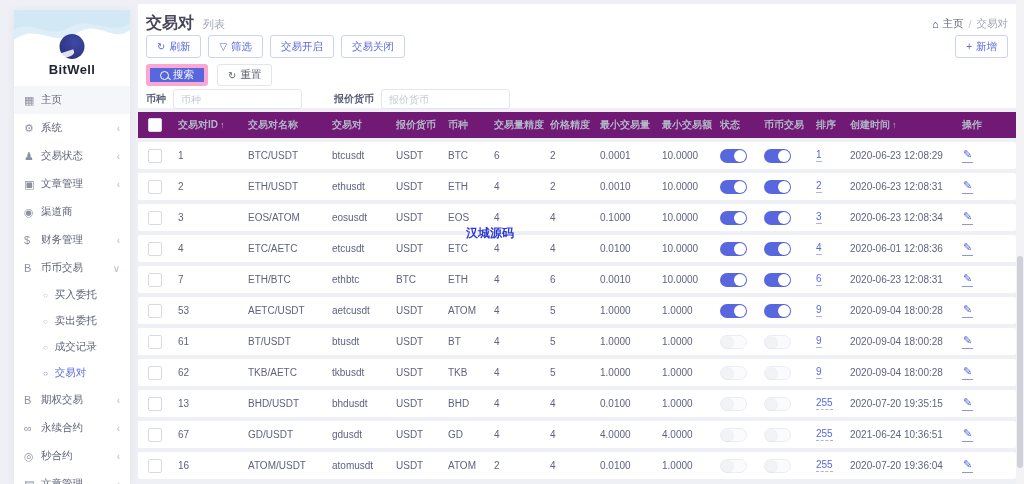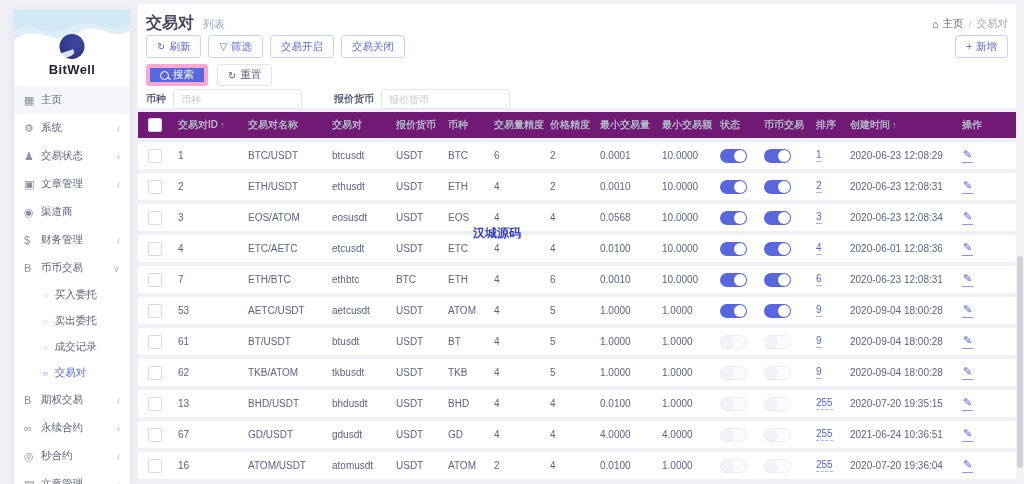--- a/index.html
+++ b/index.html
@@ -63,21 +63,21 @@
   .trow.row{height:27px;margin-bottom:4px;background:#fff;border-radius:2px;}
   .row .cell{font-size:10px;color:#5f6380;display:flex;align-items:center;white-space:nowrap;overflow:hidden;}
   .checkbox{width:12px;height:12px;border:1px solid #d7dae6;border-radius:2px;background:#fff;display:inline-block;cursor:pointer;}
   .toggle{width:27px;height:14px;border-radius:8px;position:relative;display:inline-block;cursor:pointer;box-sizing:border-box;}
   .toggle.on{background:#5867dd;}
   .toggle.on .knob{position:absolute;right:1px;top:1px;width:12px;height:12px;border-radius:50%;background:#fff;}
   .toggle.off{background:#fbfbfd;border:1px solid #ebedf3;}
   .toggle.off .knob{position:absolute;left:1px;top:1px;width:11px;height:11px;border-radius:50%;background:#f2f3f7;box-shadow:0 0 2px rgba(0,0,0,.12);}
   .sortlink{color:#5867dd;border-bottom:1px dashed #a9b1ee;padding-bottom:1px;cursor:pointer;}
   .edit{color:#5867dd;font-size:11px;border-bottom:1px solid #8a94e8;padding:0 1px 1px 1px;cursor:pointer;}
-  .watermark{position:absolute;left:466px;top:225px;color:#2b36d8;font-weight:bold;font-size:12px;z-index:40;pointer-events:none;margin-left:7px;}
+  .watermark{position:absolute;left:466px;top:225px;color:#2b36d8;font-weight:bold;font-size:12px;z-index:40;pointer-events:none;}
   .scrollbar{position:absolute;right:0;top:0;bottom:0;width:8px;background:#f3f3f5;}
   .scrollbar .thumb{position:absolute;left:1px;top:256px;width:6px;height:212px;background:#cfd0d8;border-radius:3px;cursor:pointer;}
 </style>
 </head>
 <body>
 
 <aside class="sidebar">
   <div class="waves">
     <svg width="116" height="54" viewBox="0 0 116 54" xmlns="http://www.w3.org/2000/svg">
       <path d="M0,0 L116,0 L116,20 C98,34 84,8 62,24 C42,38 22,12 0,30 Z" fill="#ddeef8"></path>
@@ -383,21 +383,21 @@
       <div class="cell">
         <span>EOS</span>
       </div>
       <div class="cell">
         <span>4</span>
       </div>
       <div class="cell">
         <span>4</span>
       </div>
       <div class="cell">
-        <span>0.0568</span>
+        <span>0.1000</span>
       </div>
       <div class="cell">
         <span>10.0000</span>
       </div>
       <div class="cell">
         <span class="toggle on">
           <span class="knob"></span>
         </span>
       </div>
       <div class="cell">
@@ -620,21 +620,21 @@
       </div>
     </div>
     <div class="trow row">
       <div class="cell">
         <span class="checkbox"></span>
       </div>
       <div class="cell">
         <span>62</span>
       </div>
       <div class="cell">
-        <span>TKB/ATOM</span>
+        <span>TKB/AETC</span>
       </div>
       <div class="cell">
         <span>tkbusdt</span>
       </div>
       <div class="cell">
         <span>USDT</span>
       </div>
       <div class="cell">
         <span>TKB</span>
       </div>

